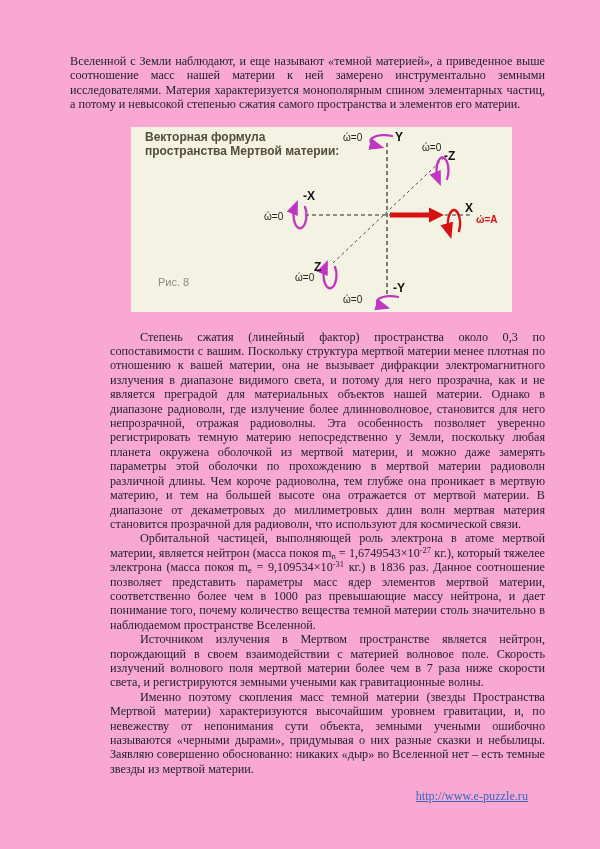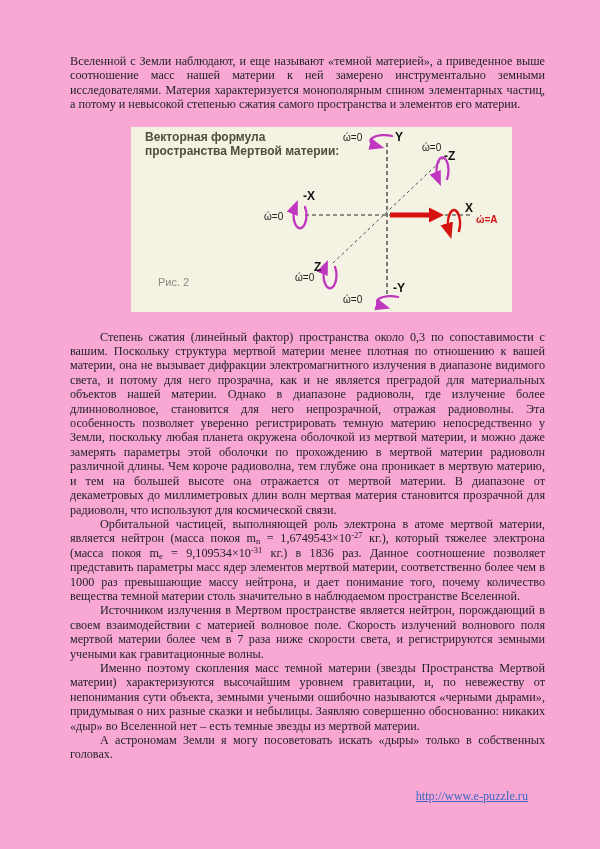--- a/index.html
+++ b/index.html
@@ -2,21 +2,21 @@
 <html lang="ru"><head>
 <meta charset="utf-8">
 <style>
   html,body{margin:0;padding:0;}
   body{width:600px;height:849px;background:#ffffff;overflow:hidden;
        font-family:"Liberation Serif", serif;}
   .page{position:relative;width:600px;height:849px;background:#f9a8d4;overflow:hidden;}
   .content{position:absolute;left:70px;top:54px;width:475px;}
   p.para{margin:0;text-align:justify;text-align-last:left;
          font-size:12.2px;line-height:14.4px;color:#22222e;}
-  p.para.ind{text-indent:30px;}
+  p.para.ind{text-indent:30px;margin-left:40px;}
   sub,sup{font-size:8.5px;line-height:0;}
   sup{vertical-align:4px;}
   sub{vertical-align:-2px;}
 
   
   .figure{position:relative;width:381px;height:185px;margin:15px 0 18px 61px;
           background:#f4f2e2;}
   .fig-title{position:absolute;left:14px;top:3px;width:240px;
              font-family:"Liberation Sans", sans-serif;font-weight:bold;
              font-size:12px;line-height:14.5px;color:#514f3a;white-space:pre-line;}
@@ -84,24 +84,23 @@
 
       <span class="axlab" style="left:334px;top:74px;">X</span>
       <span class="omlab red" style="left:345px;top:87px;">ώ=А</span>
 
       <span class="axlab" style="left:183px;top:133px;">Z</span>
       <span class="omlab" style="left:164px;top:145px;">ώ=0</span>
 
       <span class="axlab" style="left:262px;top:154px;">-Y</span>
       <span class="omlab" style="left:212px;top:167px;">ώ=0</span>
 
-      <span class="fig-caption">Рис. 2</span>
+      <span class="fig-caption">Рис. 8</span>
     </div>
 
     <p class="para ind"><span>Степень сжатия (линейный фактор) пространства около 0,3 по сопоставимости с вашим. Поскольку структура мертвой материи менее плотная по отношению к вашей материи, она не вызывает дифракции электромагнитного излучения в диапазоне видимого света, и потому для него прозрачна, как и не является преградой для материальных объектов нашей материи. Однако в диапазоне радиоволн, где излучение более длинноволновое, становится для него непрозрачной, отражая радиоволны. Эта особенность позволяет уверенно регистрировать темную материю непосредственно у Земли, поскольку любая планета окружена оболочкой из мертвой материи, и можно даже замерять параметры этой оболочки по прохождению в мертвой материи радиоволн различной длины. Чем короче радиоволна, тем глубже она проникает в мертвую материю, и тем на большей высоте она отражается от мертвой материи. В диапазоне от декаметровых до миллиметровых длин волн мертвая материя становится прозрачной для радиоволн, что используют для космической связи.</span></p>
     <p class="para ind"><span>Орбитальной частицей, выполняющей роль электрона в атоме мертвой материи, является нейтрон (масса покоя m</span><sub>n</sub><span> = 1,6749543×10</span><sup>-27</sup><span> кг.), который тяжелее электрона (масса покоя m</span><sub>е</sub><span> = 9,109534×10</span><sup>-31</sup><span> кг.) в 1836 раз. Данное соотношение позволяет представить параметры масс ядер элементов мертвой материи, соответственно более чем в 1000 раз превышающие массу нейтрона, и дает понимание того, почему количество вещества темной материи столь значительно в наблюдаемом пространстве Вселенной.</span></p>
     <p class="para ind"><span>Источником излучения в Мертвом пространстве является нейтрон, порождающий в своем взаимодействии с материей волновое поле. Скорость излучений волнового поля мертвой материи более чем в 7 раза ниже скорости света, и регистрируются земными учеными как гравитационные волны.</span></p>
     <p class="para ind"><span>Именно поэтому скопления масс темной материи (звезды Пространства Мертвой материи) характеризуются высочайшим уровнем гравитации, и, по невежеству от непонимания сути объекта, земными учеными ошибочно называются «черными дырами», придумывая о них разные сказки и небылицы. Заявляю совершенно обоснованно: никаких «дыр» во Вселенной нет – есть темные звезды из мертвой материи.</span></p>
-    <p class="para ind"><span>А астрономам Земли я могу посоветовать искать «дыры» только в собственных головах.</span></p>
   </div>
 
   <a class="footer-link">http://www.e-puzzle.ru</a>
 </div>
 
 </body></html>

